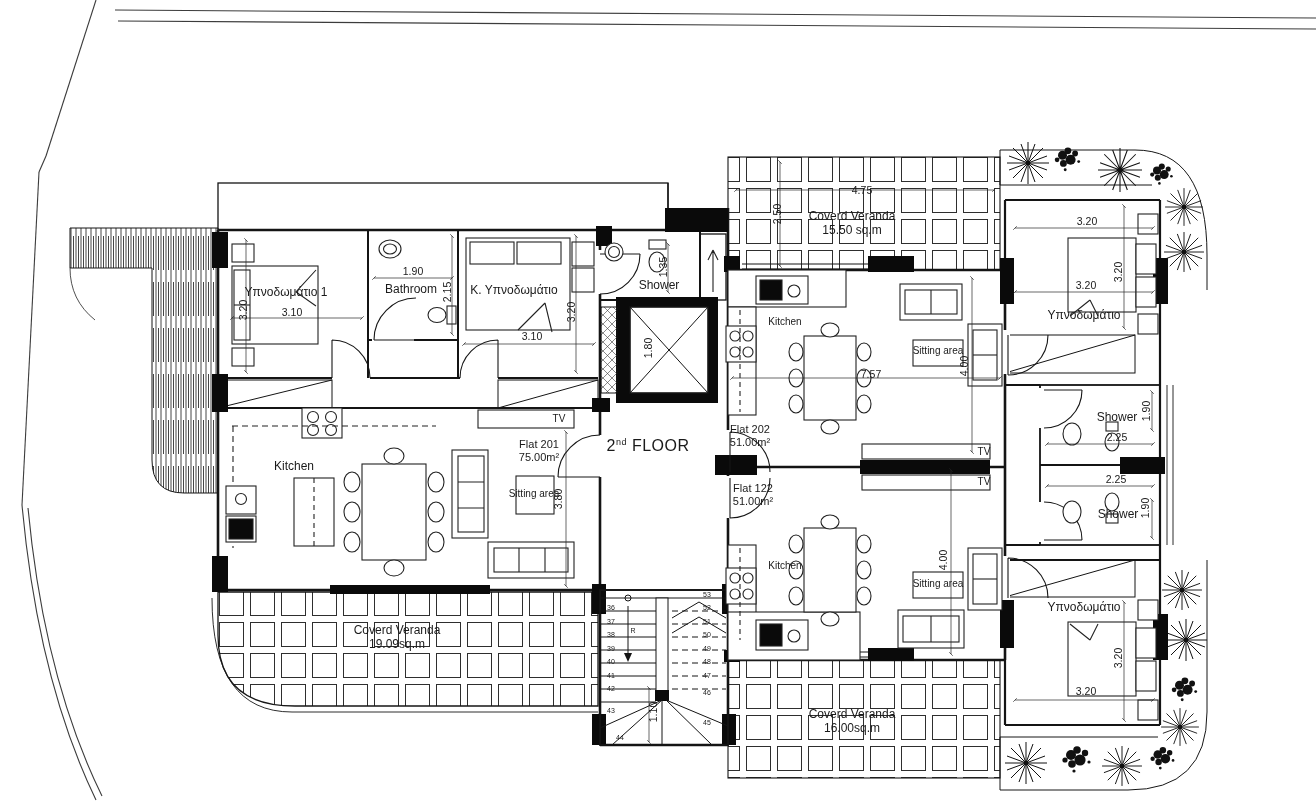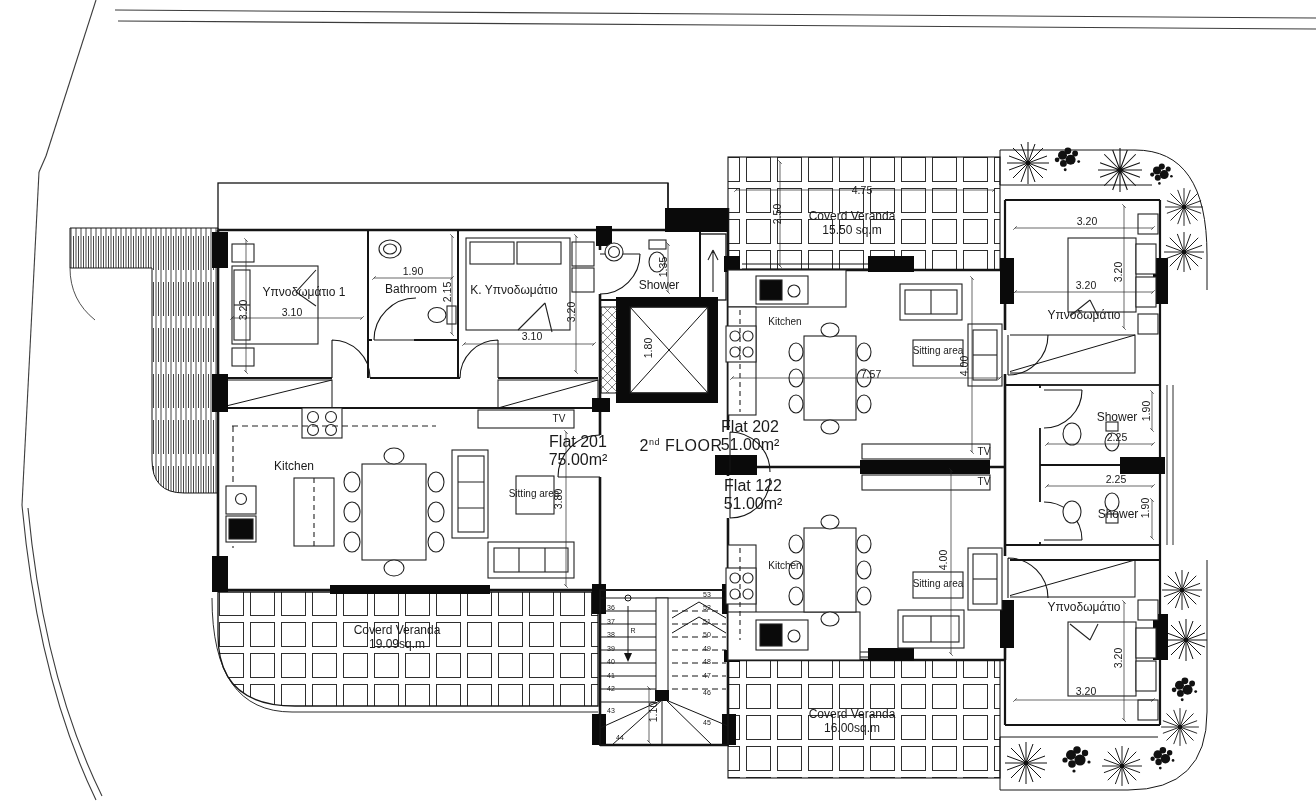--- a/index.html
+++ b/index.html
@@ -6,21 +6,21 @@
   #plan{position:relative;width:1316px;height:802px;background:#ffffff;overflow:hidden;
         font-family:"Liberation Sans",sans-serif;color:#1a1a1a;}
   #plan svg{position:absolute;left:0;top:0;}
   .lbl{position:absolute;white-space:nowrap;font-size:12px;color:#1a1a1a;
        transform:translate(-50%,-50%);text-align:center;line-height:1.15;}
   .dim{font-size:10.5px;}
   .rot{transform:translate(-50%,-50%) rotate(-90deg);}
   .tiny{font-size:7px;transform:translate(-50%,-50%);}
   .title{font-size:16px;letter-spacing:.5px;}
   .title sup{font-size:9px;}
-  .flat{font-size:16px;text-align:center;}
+  .flat{font-size:11px;text-align:center;}
   .tv{font-size:10px;margin-left:32px;}
   .sm{font-size:10px;}
 </style>
 </head>
 <body>
 
 <div id="plan">
 
 <svg width="1316" height="802" viewBox="0 0 1316 802">
   <defs>
@@ -379,39 +379,39 @@
     <path d="M1152,392 V430"></path>
     <path d="M1047,486 H1153"></path>
     <path d="M1152,500 V538"></path>
     <path d="M951,470 V654"></path>
     <path d="M1015,700 H1153"></path>
     <path d="M1124,602 V720"></path>
     <path d="M649,688 V742"></path>
   </g>
 </svg>
 
-  <div class="lbl" style="left:304px;top:293px">Υπνοδωμάτιο 1</div>
+  <div class="lbl" style="left:286px;top:293px">Υπνοδωμάτιο 1</div>
   <div class="lbl dim" style="left:292px;top:312px">3.10</div>
   <div class="lbl dim rot" style="left:243px;top:310px">3.20</div>
 
   <div class="lbl" style="left:411px;top:290px">Bathroom</div>
   <div class="lbl dim" style="left:413px;top:271px">1.90</div>
   <div class="lbl dim rot" style="left:447px;top:292px">2.15</div>
 
   <div class="lbl" style="left:514px;top:291px">Κ. Υπνοδωμάτιο</div>
   <div class="lbl dim" style="left:532px;top:336px">3.10</div>
   <div class="lbl dim rot" style="left:571px;top:312px">3.20</div>
 
   <div class="lbl" style="left:659px;top:286px">Shower</div>
   <div class="lbl dim rot" style="left:663px;top:267px">1.35</div>
   <div class="lbl dim rot" style="left:648px;top:348px">1.80</div>
 
-  <div class="lbl title" style="left:681px;top:446px"><span>2</span><sup>nd</sup><span> FLOOR</span></div>
-
-  <div class="lbl flat" style="left:578px;top:451px">
+  <div class="lbl title" style="left:648px;top:446px"><span>2</span><sup>nd</sup><span> FLOOR</span></div>
+
+  <div class="lbl flat" style="left:539px;top:451px">
     <div>Flat 201</div>
     <div>75.00m²</div>
   </div>
   <div class="lbl flat" style="left:750px;top:436px">
     <div>Flat 202</div>
     <div>51.00m²</div>
   </div>
   <div class="lbl flat" style="left:753px;top:495px">
     <div>Flat 122</div>
     <div>51.00m²</div>

